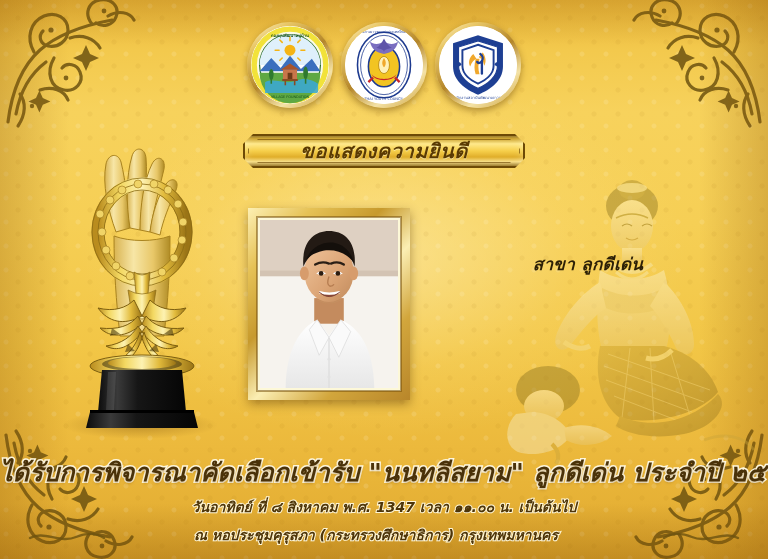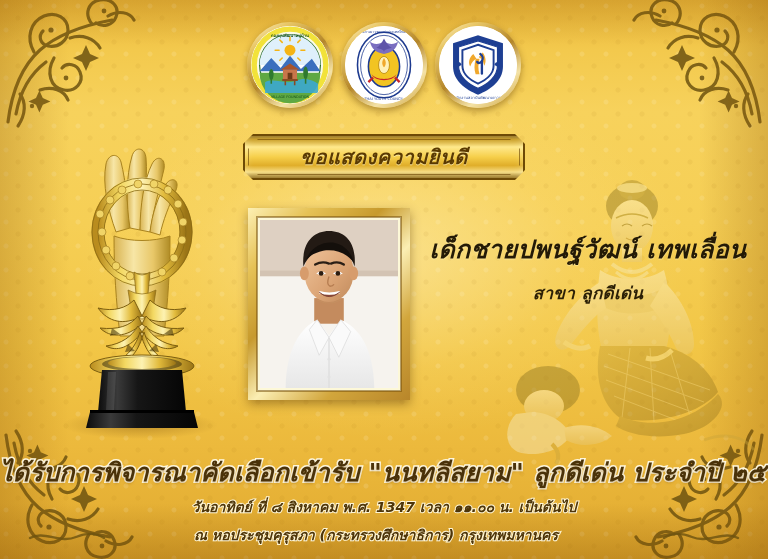--- a/index.html
+++ b/index.html
@@ -47,21 +47,21 @@
     background:linear-gradient(145deg,#fffbe8 0%,#e9c868 20%,#b4862a 50%,#f4e2a6 74%,#c79b34 100%);
     padding:4px;box-sizing:border-box;
     box-shadow:0 3px 7px rgba(90,55,5,.45);
     display:flex;align-items:center;justify-content:center;
   }
   .logo-inner{width:100%;height:100%;border-radius:50%;background:#fff;overflow:hidden;position:relative;}
 
   
   #plaque{
     left:50%;transform:translateX(-50%);top:134px;
-    width:282px;height:46px;z-index:6;
+    width:282px;height:34px;z-index:6;
     display:flex;align-items:center;justify-content:center;
   }
   .plaque-face{
     position:absolute;inset:0;
     background:linear-gradient(180deg,#8a6410 0%,#c79a1f 8%,#ffe98c 26%,#f6cf4a 50%,#e0ae2a 70%,#f7dd84 86%,#8a6410 100%);
     border:2px solid #6d4a06;
     box-shadow:0 3px 8px rgba(80,48,2,.5), inset 0 0 10px rgba(255,255,220,.35);
     clip-path:polygon(0 10px,10px 0,calc(100% - 10px) 0,100% 10px,100% calc(100% - 10px),calc(100% - 10px) 100%,10px 100%,0 calc(100% - 10px));
   }
   .plaque-face.inner{
@@ -524,21 +524,20 @@
         <path d="M60 76 q10 9 21 0 q-10 5 -21 0z" fill="#8d4b3c"></path>
         <path d="M60 76 q10 3 21 0" stroke="#ffffff" stroke-width="2.4" fill="none"></path>
         <path d="M60 76 q10 9 21 0" stroke="#7d4234" stroke-width="1" fill="none"></path>
 
         <path d="M58 84 q12 6 24 0" stroke="#c58f61" stroke-width="1.2" fill="none"></path>
       </svg>
     </div>
   </div>
 
   <div class="layer" id="namewrap">
-    <div id="name">เด็กชายปพนฐ์วัฒน์ เทพเลื่อน</div>
     <div id="branch">สาขา ลูกดีเด่น</div>
   </div>
 
   <div class="layer" id="headline">ได้รับการพิจารณาคัดเลือกเข้ารับ "นนทลีสยาม" ลูกดีเด่น ประจำปี ๒๕๖๔</div>
   <div class="layer" id="line-date">วันอาทิตย์ ที่ ๘ สิงหาคม พ.ศ. 1347 เวลา ๑๑.๐๐ น. เป็นต้นไป</div>
   <div class="layer" id="line-venue">ณ หอประชุมคุรุสภา (กระทรวงศึกษาธิการ) กรุงเทพมหานคร</div>
 
   <svg class="swash left" viewBox="0 0 78 14">
     <path d="M2 8 C16 0 32 14 48 7 C60 2 70 4 76 8" fill="none" stroke="#6d5310" stroke-width="2.4" stroke-linecap="round"></path>
   </svg>

